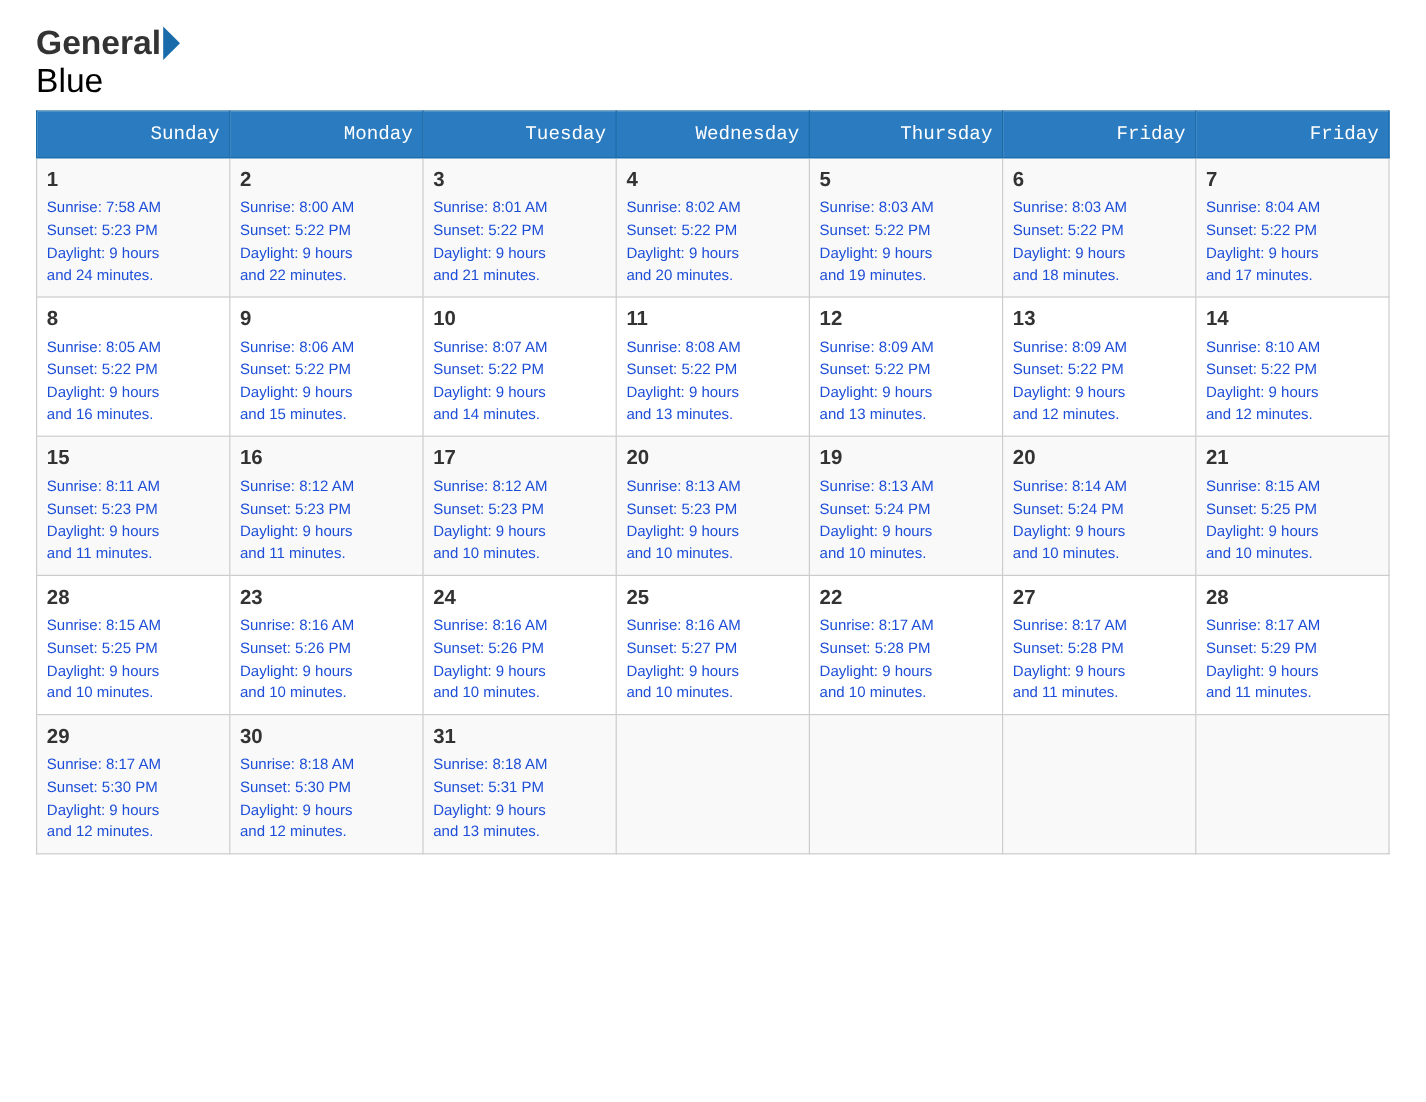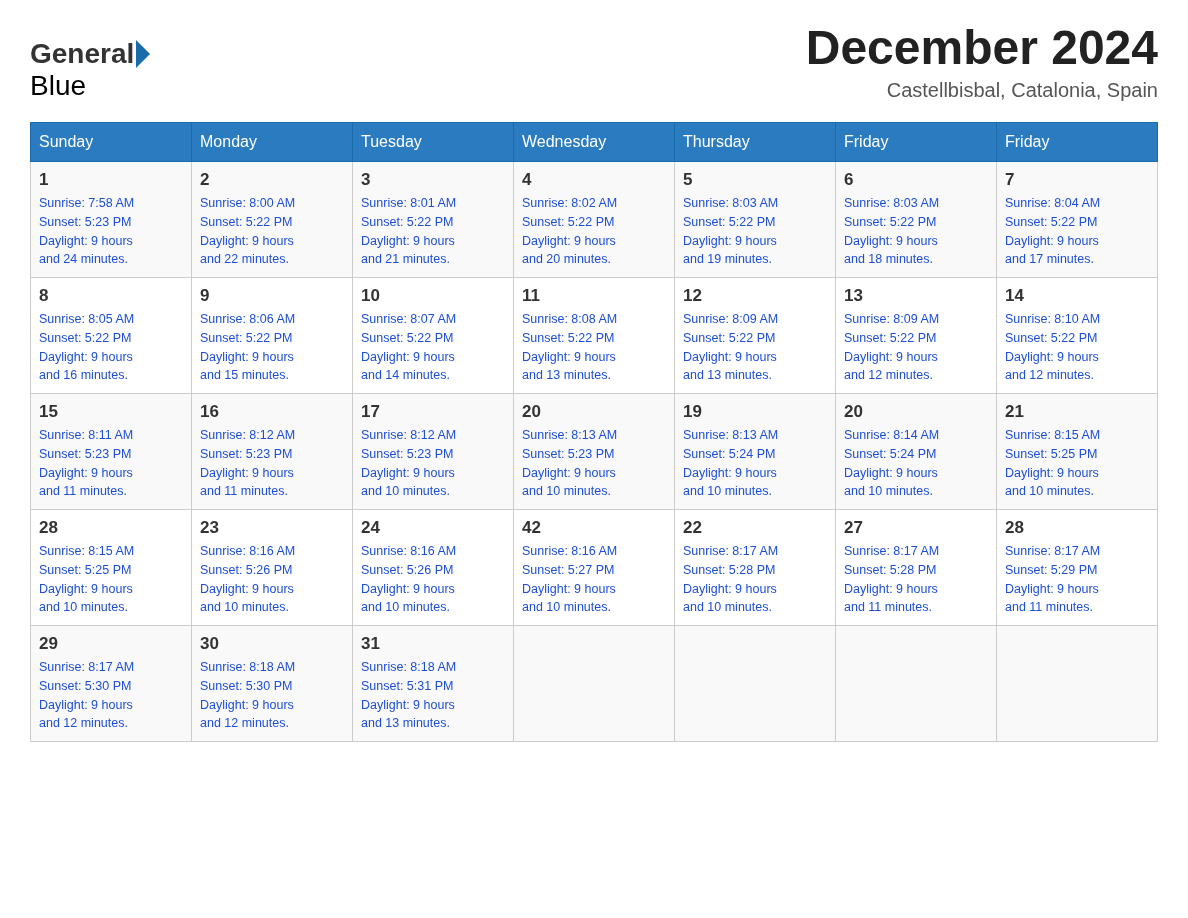--- a/index.html
+++ b/index.html
@@ -6,22 +6,22 @@
     body {
       font-family: Arial, sans-serif;
       background: #fff;
       padding: 20px 30px;
       width: 1188px;
       min-height: 918px;
     }
     .header {
       display: flex;
       justify-content: space-between;
-      align-items: flex-end;
-      margin-bottom: 20px;
+      align-items: center;
+      margin-bottom: 8px;
     }
     .logo {
       display: flex;
       flex-direction: column;
       align-items: flex-start;
     }
     .logo-text {
       display: flex;
       align-items: center;
       font-size: 28px;
@@ -61,22 +61,23 @@
       width: 100%;
       border-collapse: collapse;
       border: 1px solid #aaa;
     }
     .calendar-table th {
       background-color: #2a7bbf;
       color: #fff;
       font-size: 16px;
       font-weight: normal;
       padding: 10px 8px;
-      text-align: left;
+      text-align: right;
       border: 1px solid #1a6baa;
+      font-family: Liberation Mono, monospace;
     }
     .calendar-table td {
       vertical-align: top;
       padding: 8px;
       border: 1px solid #ccc;
       width: calc(100% / 7);
       min-height: 110px;
     }
     .day-number {
       font-size: 17px;
@@ -102,24 +103,20 @@
 </head>
 <body>
 
 <div class="header">
   <div class="logo">
     <div class="logo-text">
       <span class="logo-general">General</span>
       <span class="logo-arrow"></span>
     </div>
     <div class="logo-blue">Blue</div>
-  </div>
-  <div class="title-section">
-    <div class="month-title">December 2024</div>
-    <div class="location">Castellbisbal, Catalonia, Spain</div>
   </div>
 </div>
 
 <table class="calendar-table">
   <thead>
     <tr>
     <th>Sunday</th>
         <th>Monday</th>
         <th>Tuesday</th>
         <th>Wednesday</th>
@@ -226,21 +223,21 @@
         </td>
         <td>
           <div class="day-number">23</div>
           <div class="day-info">Sunrise: 8:16 AM<br>Sunset: 5:26 PM<br>Daylight: 9 hours<br>and 10 minutes.</div>
         </td>
         <td>
           <div class="day-number">24</div>
           <div class="day-info">Sunrise: 8:16 AM<br>Sunset: 5:26 PM<br>Daylight: 9 hours<br>and 10 minutes.</div>
         </td>
         <td>
-          <div class="day-number">42</div>
+          <div class="day-number">25</div>
           <div class="day-info">Sunrise: 8:16 AM<br>Sunset: 5:27 PM<br>Daylight: 9 hours<br>and 10 minutes.</div>
         </td>
         <td>
           <div class="day-number">22</div>
           <div class="day-info">Sunrise: 8:17 AM<br>Sunset: 5:28 PM<br>Daylight: 9 hours<br>and 10 minutes.</div>
         </td>
         <td>
           <div class="day-number">27</div>
           <div class="day-info">Sunrise: 8:17 AM<br>Sunset: 5:28 PM<br>Daylight: 9 hours<br>and 11 minutes.</div>
         </td>

